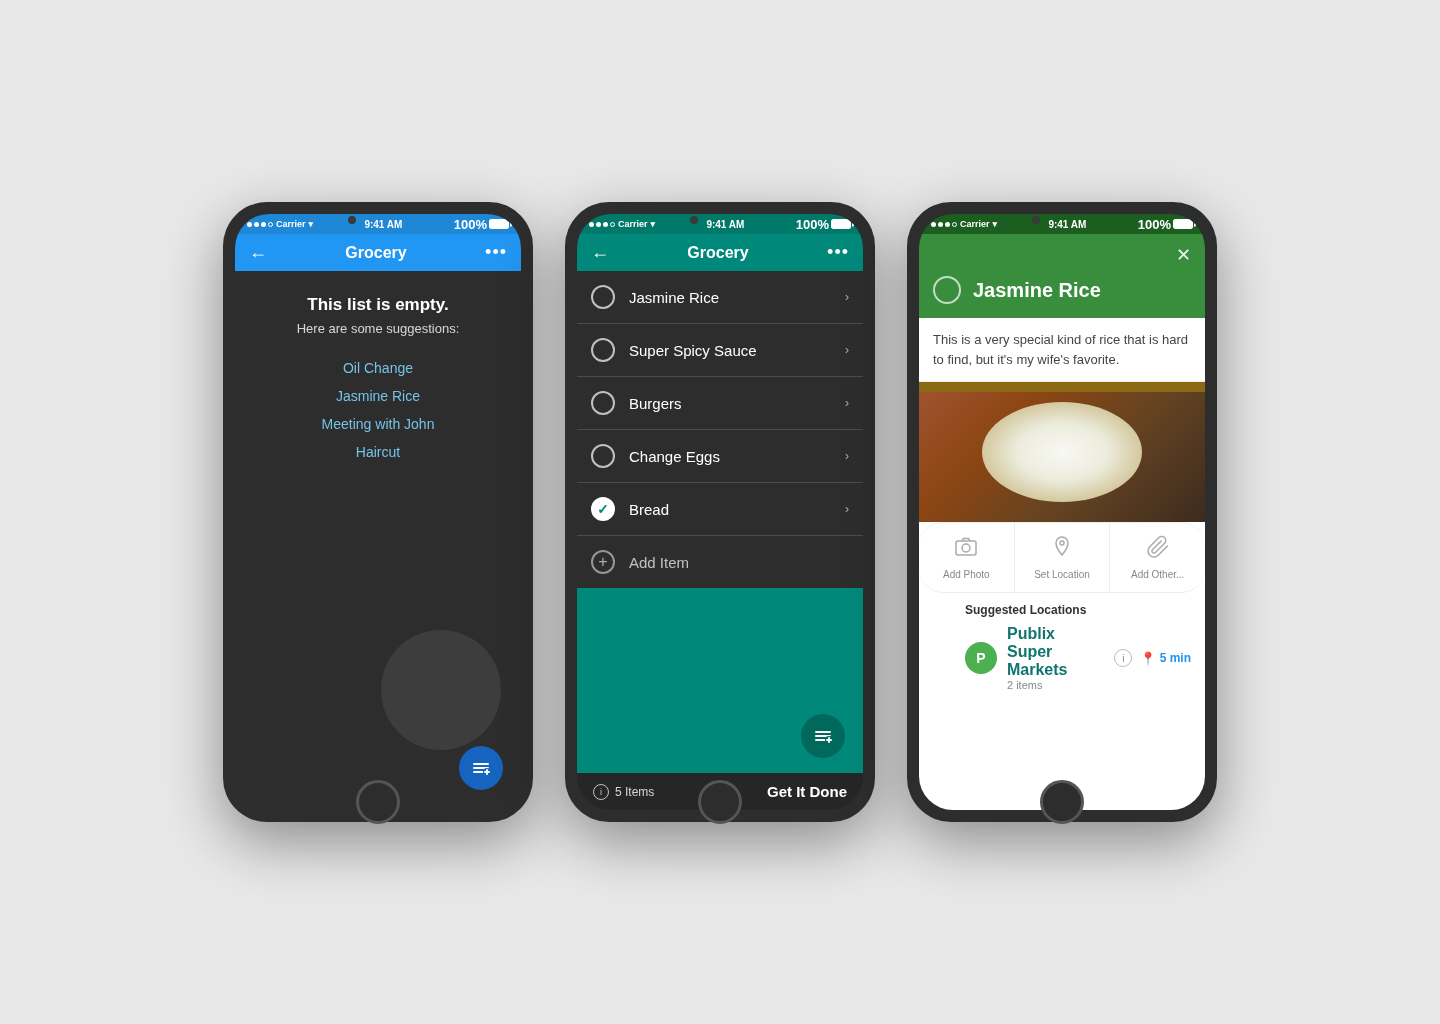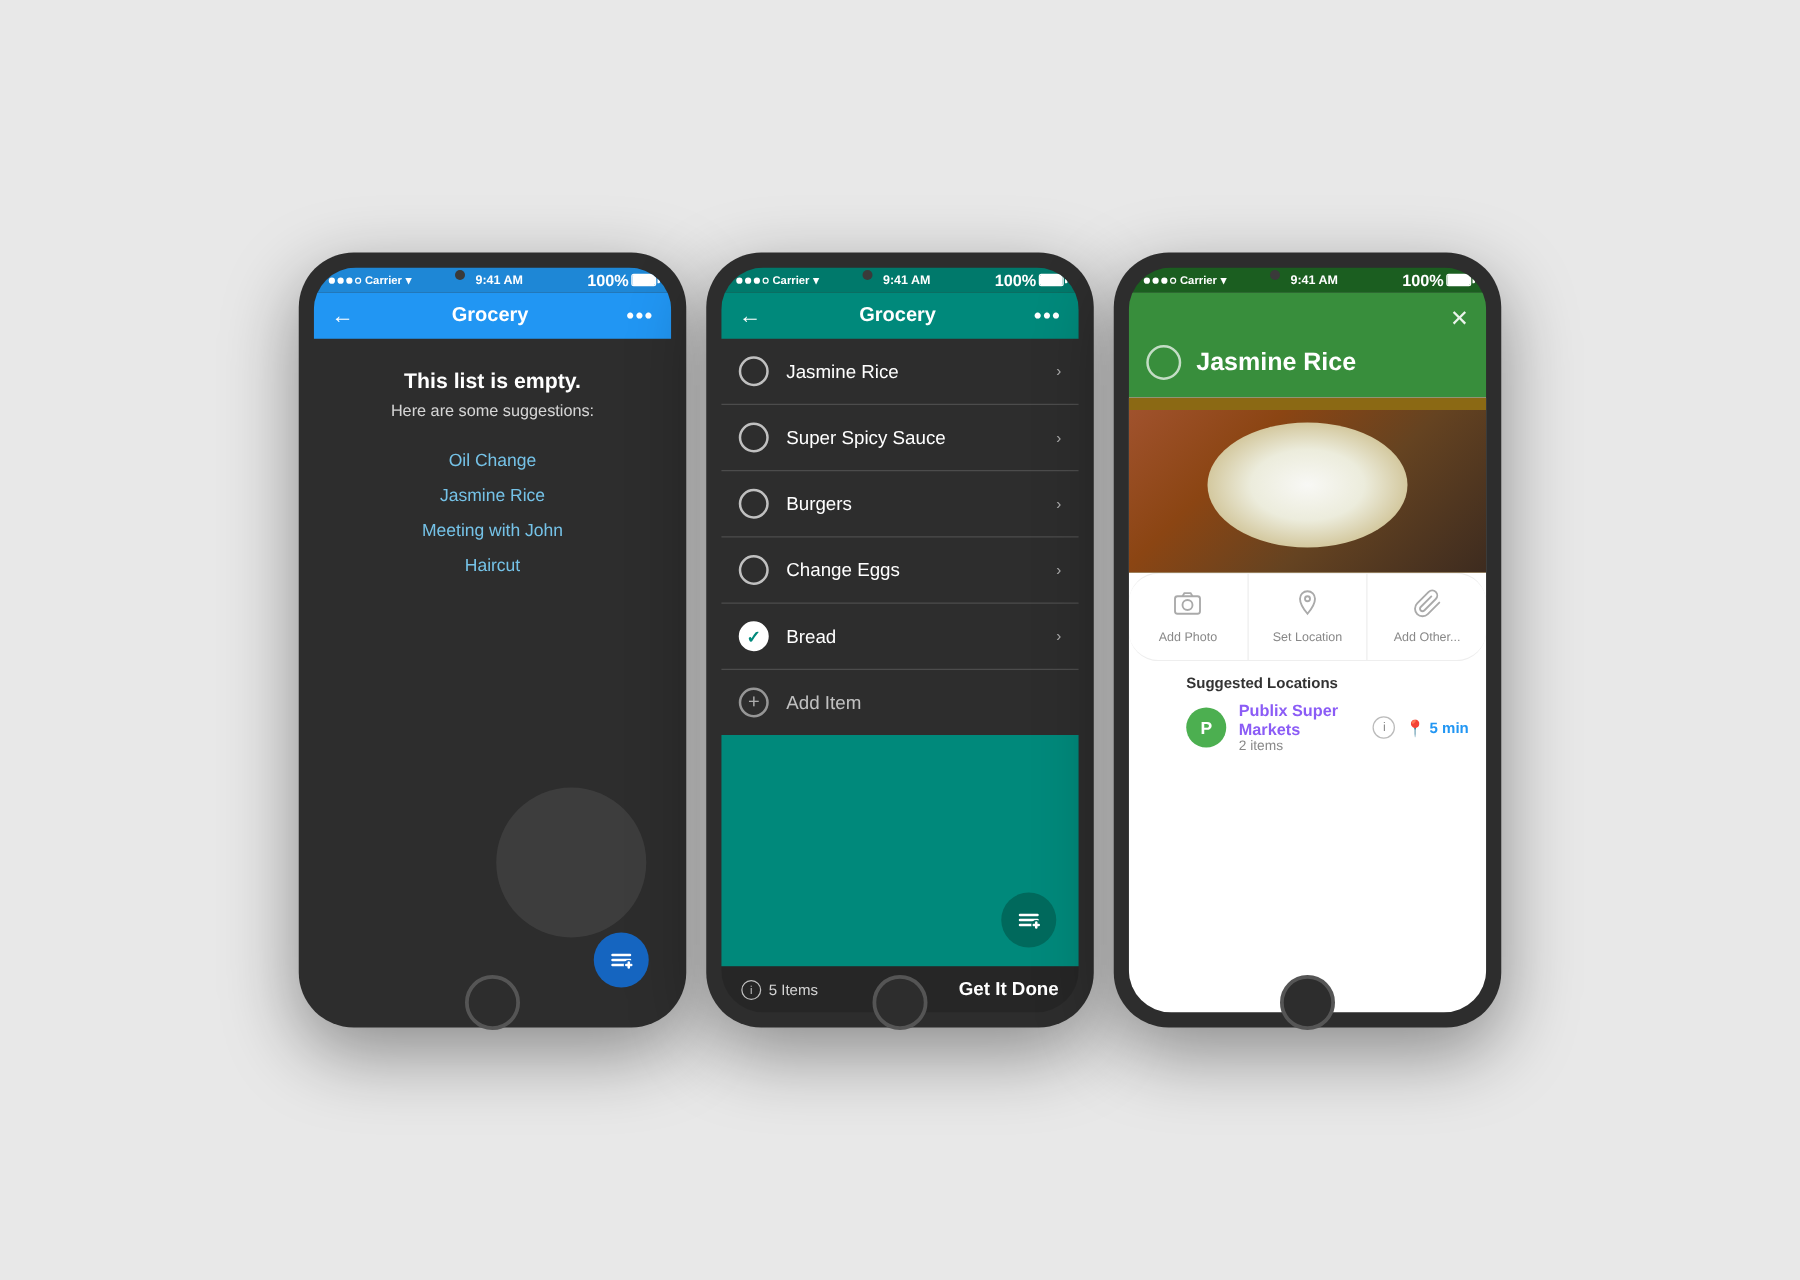--- a/index.html
+++ b/index.html
@@ -7,21 +7,21 @@
       background: #e8e8e8;
       display: flex;
       justify-content: center;
       align-items: center;
       width: 1440px;
       height: 1024px;
       font-family: -apple-system, 'Helvetica Neue', Arial, sans-serif;
     }
     .phones-container {
       display: flex;
-      gap: 16px;
+      gap: 32px;
       align-items: center;
       justify-content: flex-start;
     }
 
     
     .phone {
       width: 310px;
       height: 620px;
       background: #2d2d2d;
       border-radius: 44px;
@@ -444,23 +444,23 @@
       justify-content: center;
       color: white;
       font-size: 14px;
       font-weight: 700;
       flex-shrink: 0;
     }
     .store-info {
       flex: 1;
     }
     .store-name {
-      font-size: 13px;
+      font-size: 16px;
       font-weight: 600;
-      color: #8b5cf6;
+      color: #0f766e;
     }
     .store-items {
       font-size: 11px;
       color: #888;
     }
     .store-meta {
       display: flex;
       align-items: center;
       gap: 8px;
     }
@@ -652,20 +652,21 @@
         <div class="detail-header-top">
           <span class="close-btn">✕</span>
         </div>
         <div class="detail-title-row">
           <div class="detail-checkbox"></div>
           <span class="detail-title">Jasmine Rice</span>
         </div>
       </div>
 
       <div class="detail-body">
+        <p class="detail-note">This is a very special kind of rice that is hard to find, but it's my wife's favorite.</p>
 
         <div class="detail-image">
           <div class="rice-bowl"></div>
         </div>
 
         <div class="detail-actions">
           <div class="action-btn">
             <span class="action-icon">
               <svg width="24" height="24" viewBox="0 0 24 24" fill="none">
                 <rect x="2" y="6" width="20" height="14" rx="2" stroke="#aaa" stroke-width="1.5"></rect>

